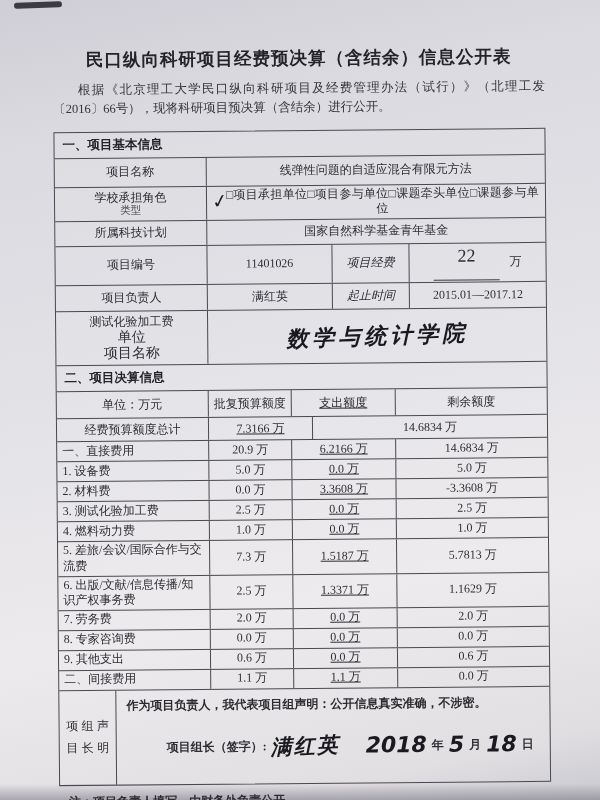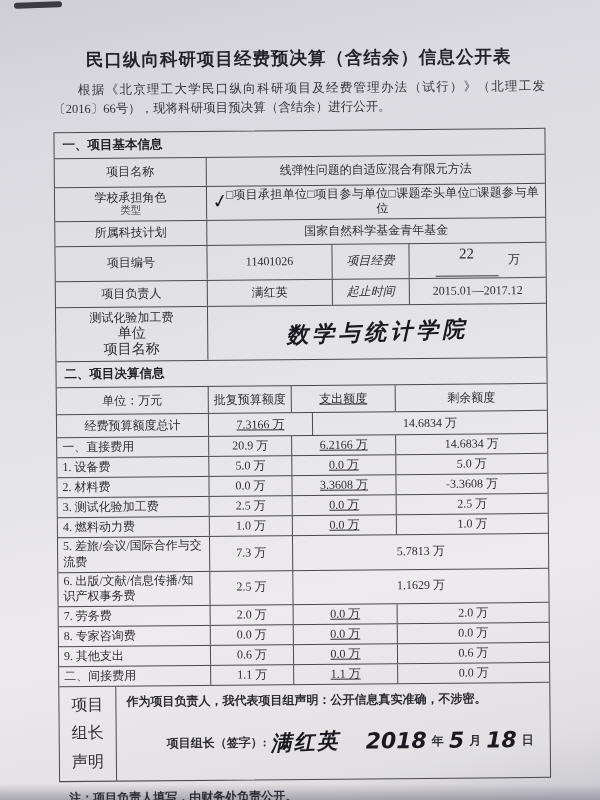--- a/index.html
+++ b/index.html
@@ -72,25 +72,25 @@
     font-family:"DejaVu Sans","Liberation Sans",sans-serif;
     font-style:italic; font-weight:600; color:#1a1920;
   }
   .dept-hand{ font-size:22px; letter-spacing:4px; transform:rotate(-1.5deg); }
   .check{
     display:inline-block; font-size:19px; font-weight:bold; color:#1b1a22;
     transform:rotate(-10deg); margin-right:-3px; position:relative; top:-2px;
   }
   .options{ font-size:12px; letter-spacing:0.3px; }
   .blankline{
-    border-bottom:1.2px solid #3a393f; padding:0 24px 12px 24px; font-size:15px;
+    border-bottom:1.2px solid #3a393f; padding:0 24px 12px 24px; font-size:18px;
   }
   .unit-after{ margin-left:10px; }
   .decl-row{ min-height:94px; }
-  .decl-label{ width:57px; flex:none; flex-direction:column; line-height:1.8; font-size:16px; }
+  .decl-label{ width:57px; flex:none; flex-direction:row; line-height:1.8; font-size:12px; }
   .decl-body{ flex:1; flex-direction:column; align-items:stretch; justify-content:flex-start; padding:8px 10px; }
   .statement{ font-size:12px; font-weight:600; text-align:left; color:#2c2b31; }
   .signrow{ display:flex; align-items:center; margin-top:20px; padding-left:40px; }
   .sign-label{ font-size:12px; font-weight:600; }
   .signature{ font-size:21px; margin-left:4px; transform:rotate(-2deg); letter-spacing:2px; }
   .dategroup{ margin-left:auto; display:flex; align-items:center; gap:5px; padding-right:6px; }
   .date-num{ font-size:22px; }
   .date-unit{ font-size:12px; font-weight:600; }
   .note{ margin-top:8px; font-size:12px; font-weight:600; padding-left:10px; color:#2e2d33; }
   .num{ font-family:"Liberation Serif","DejaVu Serif",serif; }
@@ -210,26 +210,28 @@
     <div class="trow h21">
       <div class="cell c1 left">4. 燃料动力费</div>
       <div class="cell c2 num">1.0 万</div>
       <div class="cell c3 num">0.0 万</div>
       <div class="cell c4 num">1.0 万</div>
     </div>
 
     <div class="trow h33">
       <div class="cell c1 left">5. 差旅/会议/国际合作与交流费</div>
       <div class="cell c2 num">7.3 万</div>
+      <div class="cell c3 num">1.5187 万</div>
       <div class="cell c4 num">5.7813 万</div>
     </div>
 
     <div class="trow h33">
       <div class="cell c1 left">6. 出版/文献/信息传播/知识产权事务费</div>
       <div class="cell c2 num">2.5 万</div>
+      <div class="cell c3 num">1.3371 万</div>
       <div class="cell c4 num">1.1629 万</div>
     </div>
 
     <div class="trow h21">
       <div class="cell c1 left">7. 劳务费</div>
       <div class="cell c2 num">2.0 万</div>
       <div class="cell c3 num">0.0 万</div>
       <div class="cell c4 num">2.0 万</div>
     </div>
 

